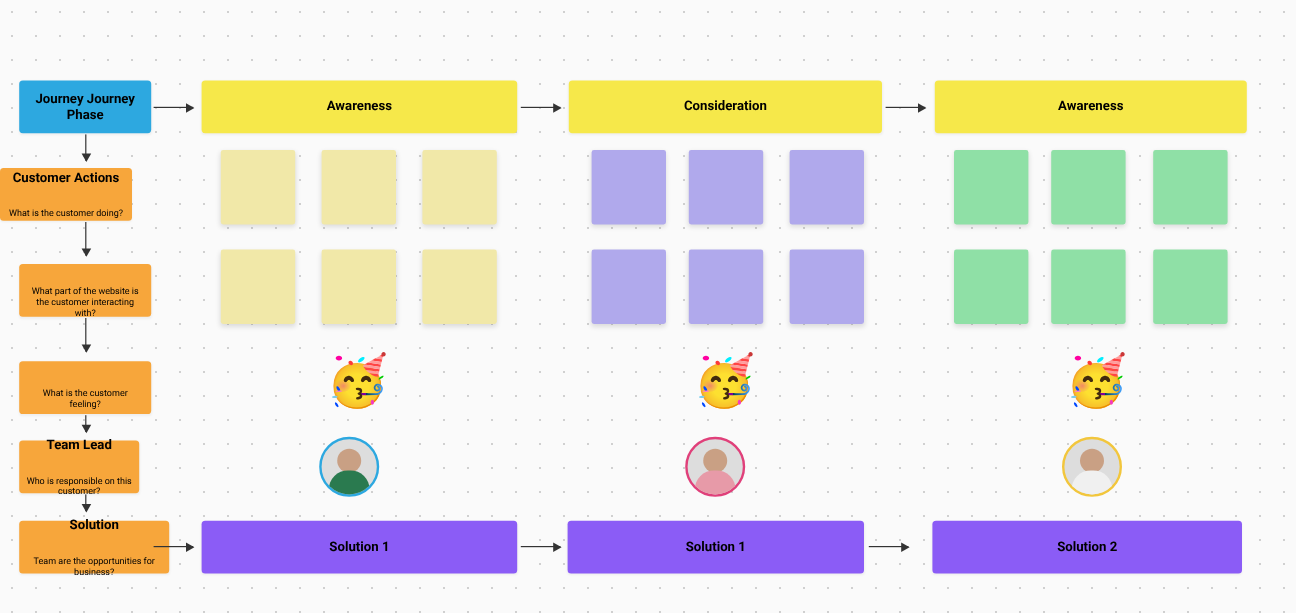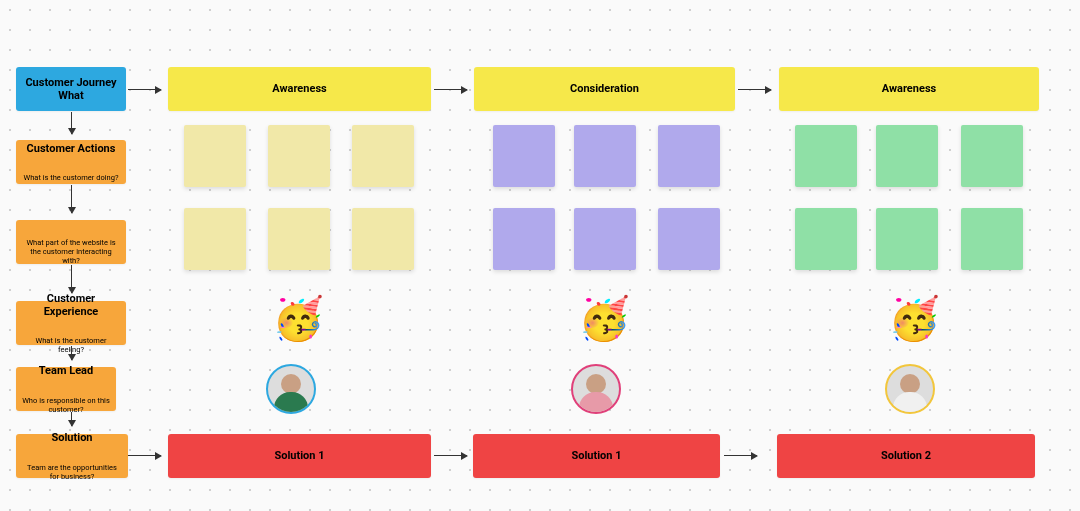--- a/index.html
+++ b/index.html
@@ -16,21 +16,21 @@
   display:flex;flex-direction:column;align-items:center;justify-content:center;
   text-align:center;padding:4px 6px;
   box-shadow:0 1px 2px rgba(0,0,0,0.05);
 }
 .card .title{font-weight:700;font-size:11px;line-height:1.2}
 .card .sub{font-size:7.5px;line-height:1.2;margin-top:18px}
 
 .blue{background:#2da8e0;color:#000}
 .orange{background:#f7a63b;color:#000}
 .yellow{background:#f6e84a;color:#000}
-.green{background:#ef4444;color:#000}
+.green{background:#8b5cf6;color:#000}
 
 .sticky{
   position:absolute;width:62px;height:62px;border-radius:2px;
   box-shadow:0 2px 4px rgba(0,0,0,0.12);
 }
 .s-yellow{background:#f1e8a8}
 .s-purple{background:#b0a9ec}
 .s-green{background:#8fe0a6}
 
 .arrow{position:absolute;height:1px;background:#333}
@@ -57,53 +57,52 @@
 }
 .avatar .body{
   width:34px;height:22px;border-radius:16px 16px 0 0;
   position:absolute;bottom:-2px;
 }
 </style>
 </head>
 <body>
 
 <div class="card blue" style="left:16px;top:67px;width:110px;height:44px">
-  <div class="title">Customer Journey What</div>
+  <div class="title">Journey Journey Phase</div>
 </div>
 
 <div class="card yellow" style="left:168px;top:67px;width:263px;height:44px">
   <div class="title">Awareness</div>
 </div>
 <div class="card yellow" style="left:474px;top:67px;width:261px;height:44px">
   <div class="title">Consideration</div>
 </div>
 <div class="card yellow" style="left:779px;top:67px;width:260px;height:44px">
   <div class="title">Awareness</div>
 </div>
 
 <div class="arrow" style="left:128px;top:89px;width:33px"></div>
 <div class="arrow" style="left:434px;top:89px;width:33px"></div>
 <div class="arrow" style="left:738px;top:89px;width:33px"></div>
 
-<div class="card orange" style="left:16px;top:140px;width:110px;height:44px">
+<div class="card orange" style="left:0;top:140px;width:110px;height:44px">
   <div class="title">Customer Actions</div>
   <div class="sub">What is the customer doing?</div>
 </div>
 <div class="card orange" style="left:16px;top:220px;width:110px;height:44px">
   <div class="sub">What part of the website is the customer interacting with?</div>
 </div>
 <div class="card orange" style="left:16px;top:301px;width:110px;height:44px">
-  <div class="title">Customer Experience</div>
   <div class="sub">What is the customer feeling?</div>
 </div>
 <div class="card orange" style="left:16px;top:367px;width:100px;height:44px">
   <div class="title">Team Lead</div>
   <div class="sub">Who is responsible on this customer?</div>
 </div>
-<div class="card orange" style="left:16px;top:434px;width:112px;height:44px">
+<div class="card orange" style="left:16px;top:434px;width:125px;height:44px">
   <div class="title">Solution</div>
   <div class="sub">Team are the opportunities for business?</div>
 </div>
 
 <div class="varrow" style="left:71px;top:112px;height:22px"></div>
 <div class="varrow" style="left:71px;top:185px;height:28px"></div>
 <div class="varrow" style="left:71px;top:265px;height:28px"></div>
 <div class="varrow" style="left:71px;top:346px;height:14px"></div>
 <div class="varrow" style="left:71px;top:412px;height:14px"></div>
 

